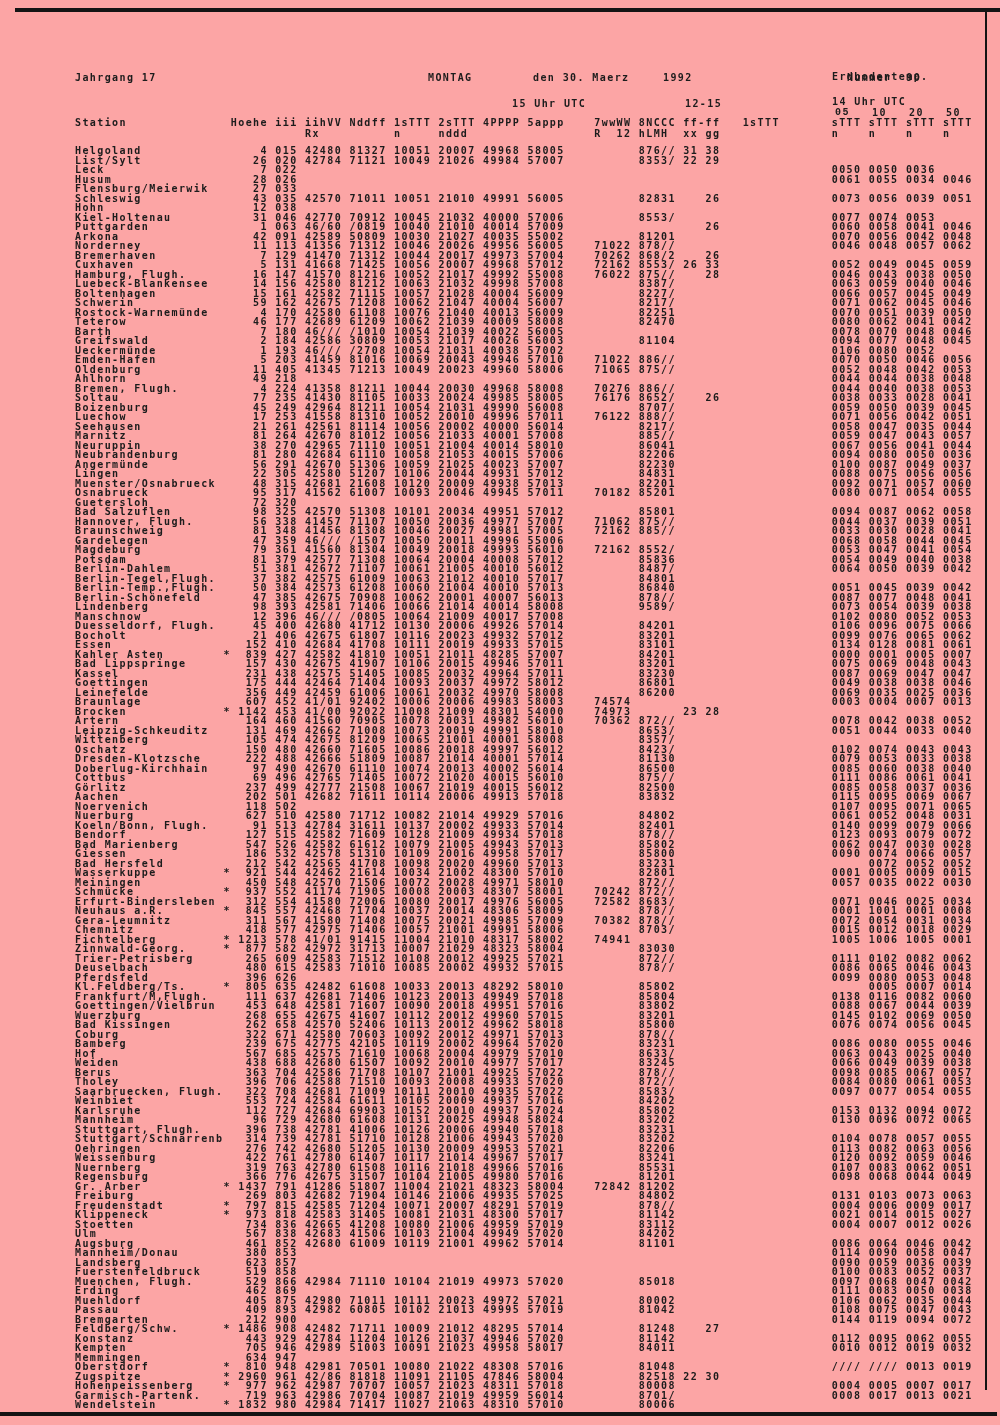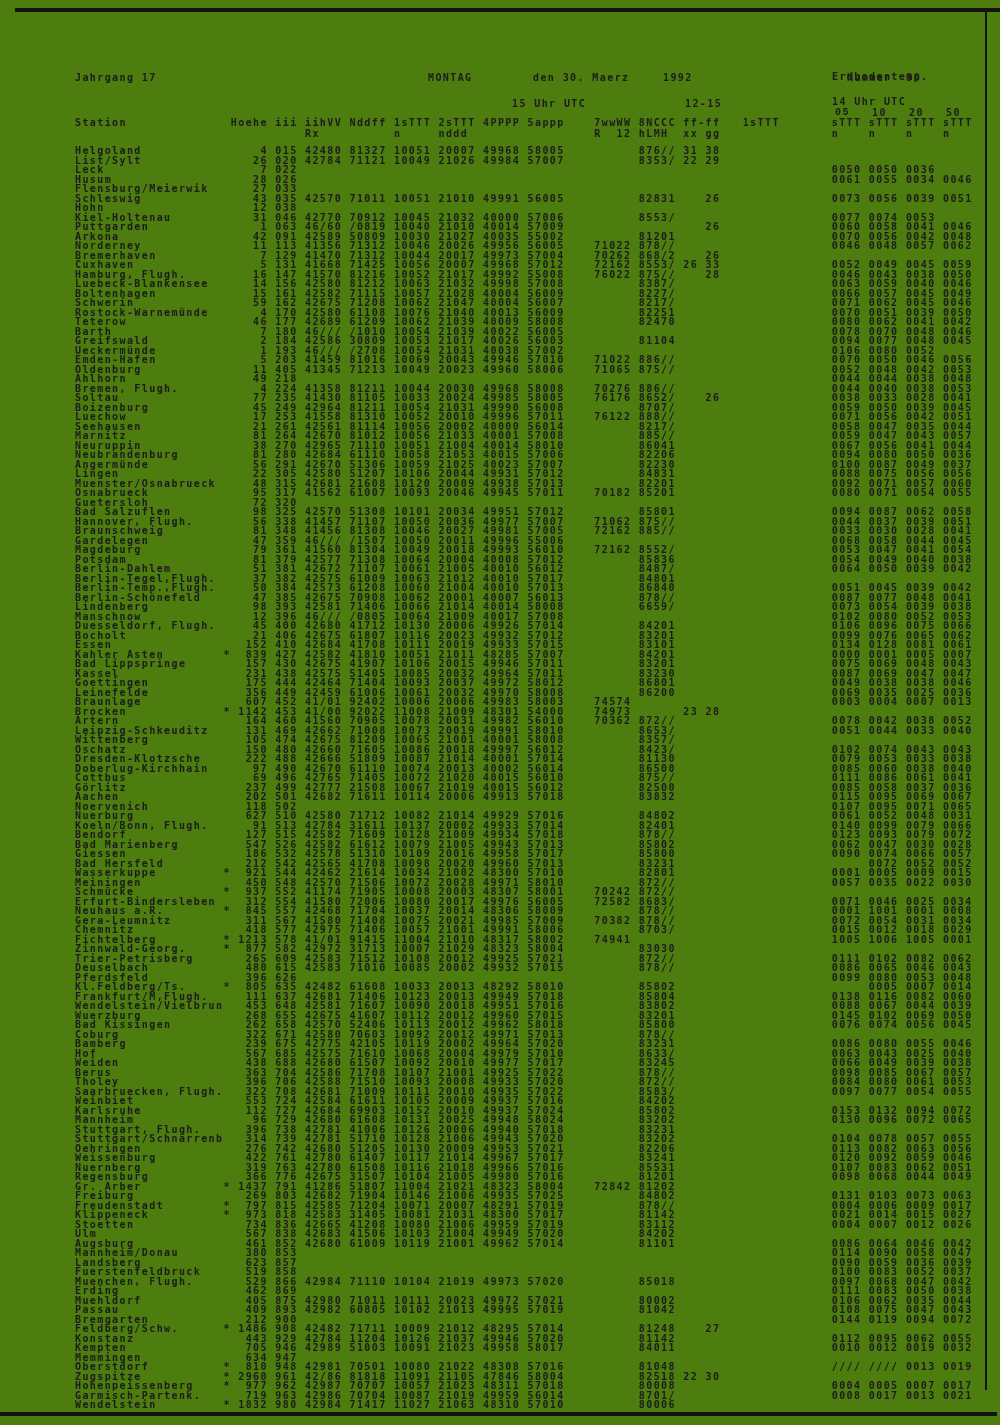--- a/index.html
+++ b/index.html
@@ -1,18 +1,18 @@
 <!DOCTYPE html>
 <html><head>
 <meta charset="utf-8">
 <style>
   html,body{margin:0;padding:0;}
   body{width:1000px;height:1425px;background:#e9e9e7;}
   .page{
-    position:relative;width:1000px;height:1425px;background:#4d7c0f;overflow:hidden;
+    position:relative;width:1000px;height:1425px;background:#fca5a5;overflow:hidden;
     font-family:"DejaVu Sans Mono", monospace;
     font-size:10px;font-weight:bold;color:#1c1c1c;letter-spacing:1.4px;
     --cw:7.42px;
   }
   .abs{position:absolute;white-space:pre;line-height:10px;}
   .row{display:flex;height:9.5px;line-height:9.5px;white-space:pre;}
   .c{flex:0 0 auto;white-space:pre;overflow:visible;box-sizing:border-box;}
   .w20{width:calc(var(--cw)*20);}
   .w14{width:calc(var(--cw)*14);}
   .w6{width:calc(var(--cw)*6);}
@@ -1164,21 +1164,21 @@
       <span class="c w6 rn">98</span>
       <span class="c w4 rn">393</span>
       <span class="c w6 rn">42581</span>
       <span class="c w6 rn">71406</span>
       <span class="c w6 rn">10066</span>
       <span class="c w6 rn">21014</span>
       <span class="c w6 rn">40014</span>
       <span class="c w6 rn">58008</span>
       <span class="c w3"></span>
       <span class="c w6 rn"></span>
-      <span class="c w6 rn">6659/</span>
+      <span class="c w6 rn">9589/</span>
       <span class="c w3 rn"></span>
       <span class="c w3 rn"></span>
       <span class="c w14"></span>
       <span class="c w5 rn">0073</span>
       <span class="c w5 rn">0054</span>
       <span class="c w5 rn">0039</span>
       <span class="c w4 rn0">0038</span>
     </div>
       <div class="row">
       <span class="c w20 ln">Manschnow</span>
@@ -2076,21 +2076,21 @@
       <span class="c w6 rn">85804</span>
       <span class="c w3 rn"></span>
       <span class="c w3 rn"></span>
       <span class="c w14"></span>
       <span class="c w5 rn">0138</span>
       <span class="c w5 rn">0116</span>
       <span class="c w5 rn">0082</span>
       <span class="c w4 rn0">0060</span>
     </div>
       <div class="row">
-      <span class="c w20 ln">Wendelstein/Vielbrun</span>
+      <span class="c w20 ln">Goettingen/Vielbrun</span>
       <span class="c w1 ln"></span>
       <span class="c w6 rn">453</span>
       <span class="c w4 rn">648</span>
       <span class="c w6 rn">42581</span>
       <span class="c w6 rn">71607</span>
       <span class="c w6 rn">10090</span>
       <span class="c w6 rn">20018</span>
       <span class="c w6 rn">49951</span>
       <span class="c w6 rn">57016</span>
       <span class="c w3"></span>

